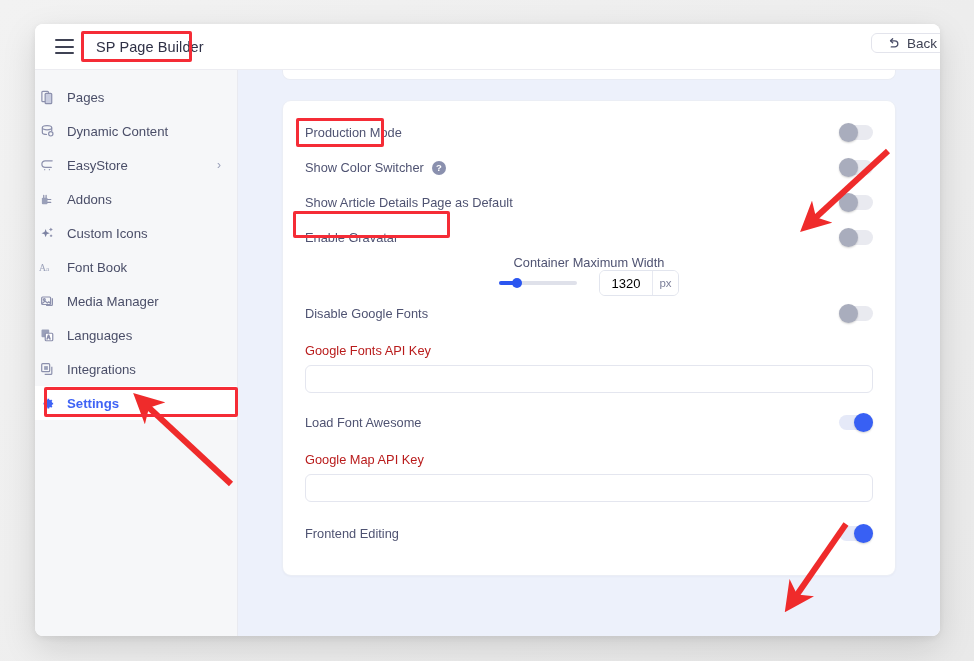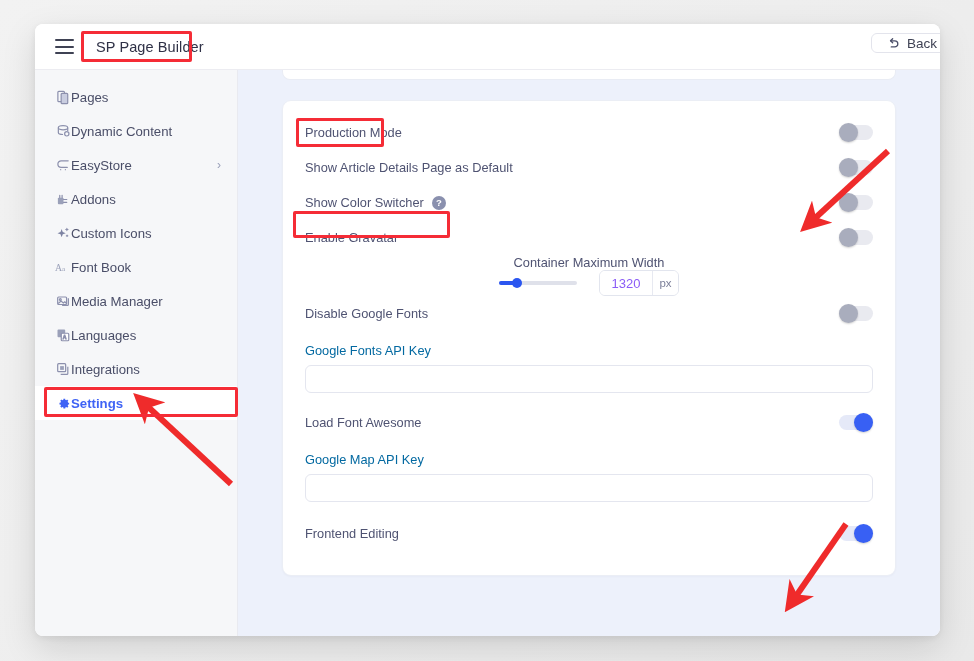--- a/index.html
+++ b/index.html
@@ -71,22 +71,22 @@
   .sidebar {
     width: 203px;
     background: #f6f7f9;
     border-right: 1px solid #e9eaf0;
     padding-top: 10px;
     flex: 0 0 203px;
   }
   .nav-item {
     display: flex; align-items: center;
     height: 34px;
-    padding-left: 20px;
-    gap: 0;
+    padding-left: 4px;
+    gap: 12px;
     font-size: 13.2px;
     color: #4a4e68;
     cursor: pointer;
     position: relative;
   }
   .nav-item .ico {
     width: 16px; height: 16px;
     display: flex; align-items: center; justify-content: center;
     color: #8c90ad;
     flex: 0 0 16px;
@@ -170,30 +170,30 @@
   .slider { width: 78px; height: 4px; background:#dfe1ea; border-radius:3px; position:relative; cursor:pointer; }
   .slider .fill { position:absolute; left:0; top:0; height:4px; width:16px; background:#2b56f0; border-radius:3px; }
   .slider .thumb { position:absolute; left:13px; top:-3px; width:10px; height:10px; border-radius:50%; background:#2b56f0; }
   .numbox {
     display:flex; align-items:stretch;
     border:1px solid #e2e5ee; border-radius:6px; overflow:hidden; background:#fff;
     height: 26px;
   }
   .numbox input {
     width: 52px; border:none; outline:none; text-align:center;
-    font-size: 13px; color:#8b5cf6; font-family:"Liberation Sans", sans-serif;
+    font-size: 13px; color:#000000; font-family:"Liberation Sans", sans-serif;
   }
   .numbox .unit {
     width: 26px; border-left:1px solid #e7e9f1;
     display:flex; align-items:center; justify-content:center;
     font-size: 11.5px; color:#7b7f99; background:#fff;
   }
 
   
-  .field-label { font-size: 12.8px; color:#0369a1; margin-top: 12px; margin-bottom: 7px; }
+  .field-label { font-size: 12.8px; color:#b91c1c; margin-top: 12px; margin-bottom: 7px; }
   .text-input {
     width: 100%; height: 28px;
     border: 1px solid #e4e6ef; border-radius: 6px;
     background: #fff; outline: none;
     padding: 0 10px; font-size: 12.5px; color:#3b3f59;
     font-family:"Liberation Sans", sans-serif;
   }
 
   
   .anno {
@@ -355,29 +355,29 @@
         <div class="card">
 
           <div class="card-body">
 
             <div class="row">
               <div class="row-label">Production Mode</div>
               <div class="toggle off"></div>
             </div>
 
             <div class="row">
-              <div class="row-label">Show Article Details Page as Default</div>
-              <div class="toggle off"></div>
-            </div>
-
-            <div class="row">
               <div class="row-label">
                 <span>Show Color Switcher</span>
                 <span class="help-dot">?</span>
               </div>
+              <div class="toggle off"></div>
+            </div>
+
+            <div class="row">
+              <div class="row-label">Show Article Details Page as Default</div>
               <div class="toggle off"></div>
             </div>
 
             <div class="row">
               <div class="row-label">Enable Gravatar</div>
               <div class="toggle off"></div>
             </div>
 
             <div class="row" style="min-height:40px;flex-direction:column;">
               <div class="row-label">Container Maximum Width</div>

